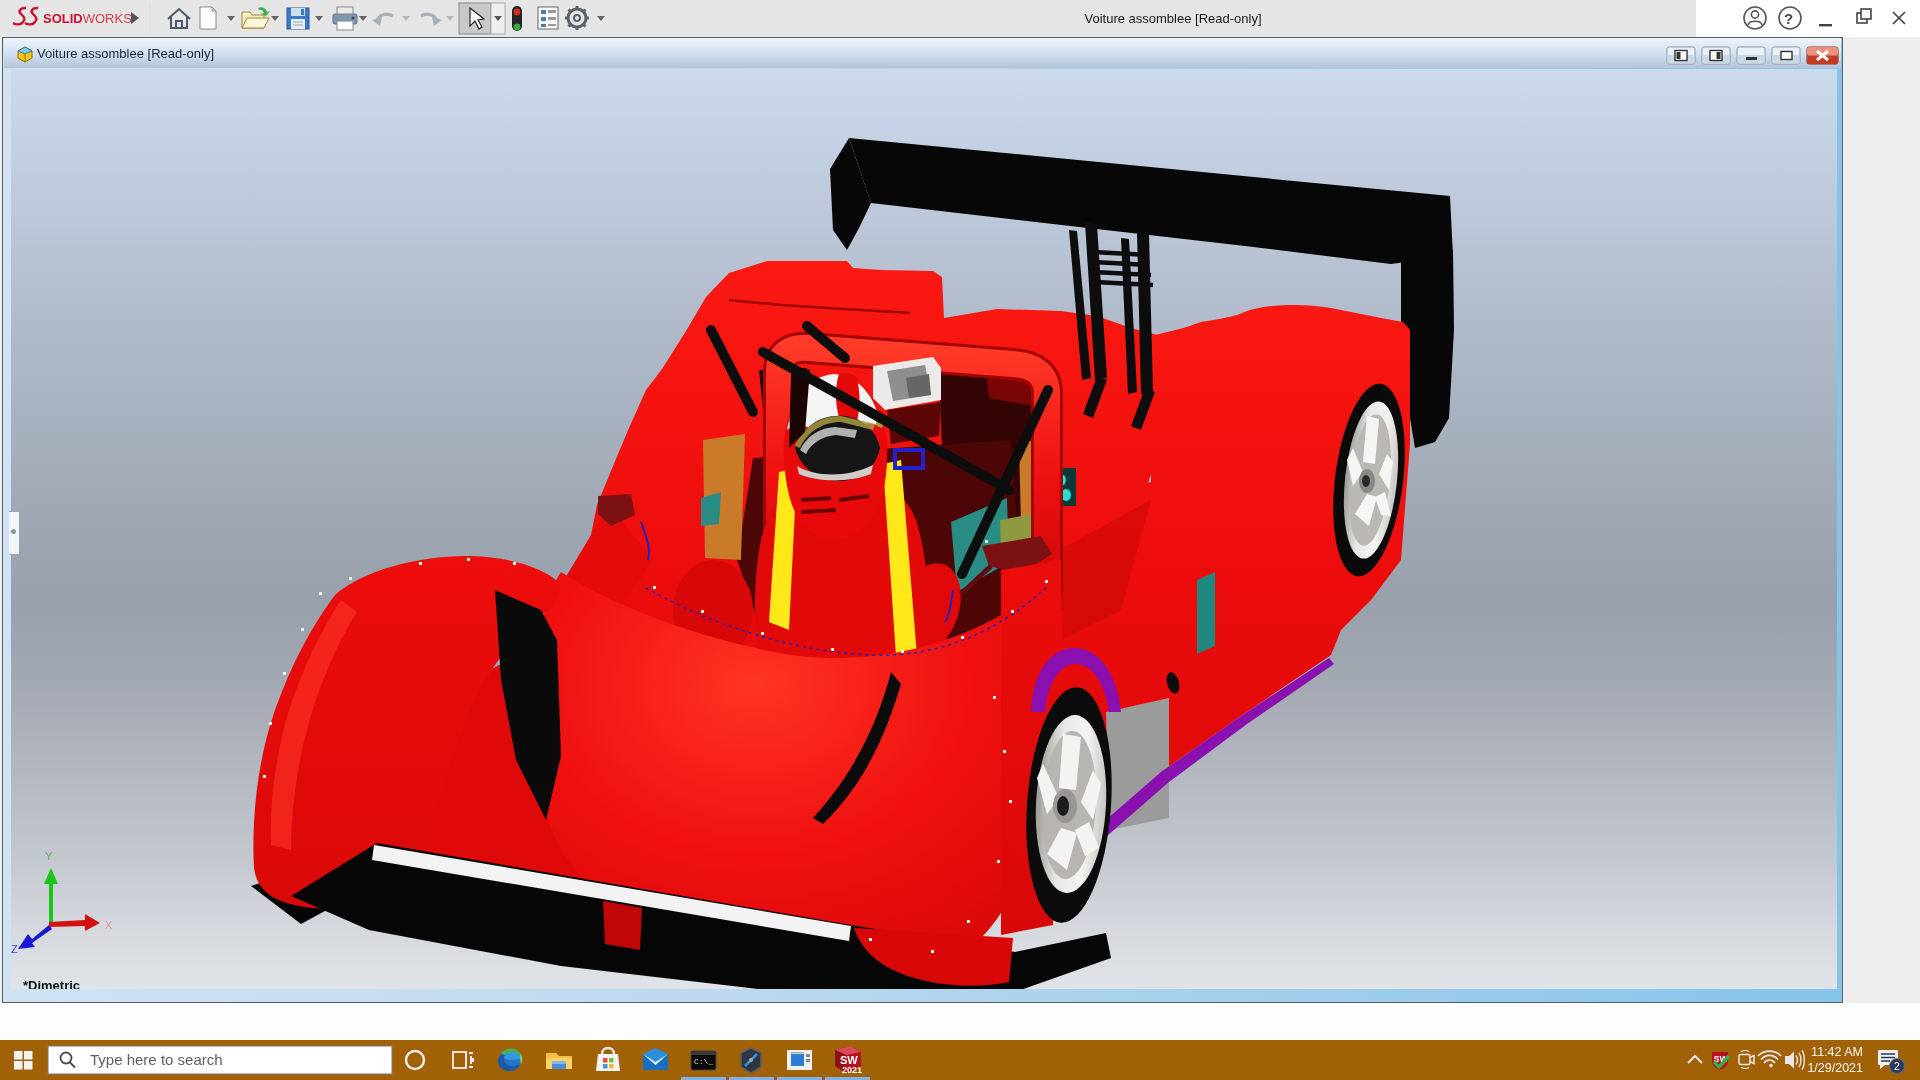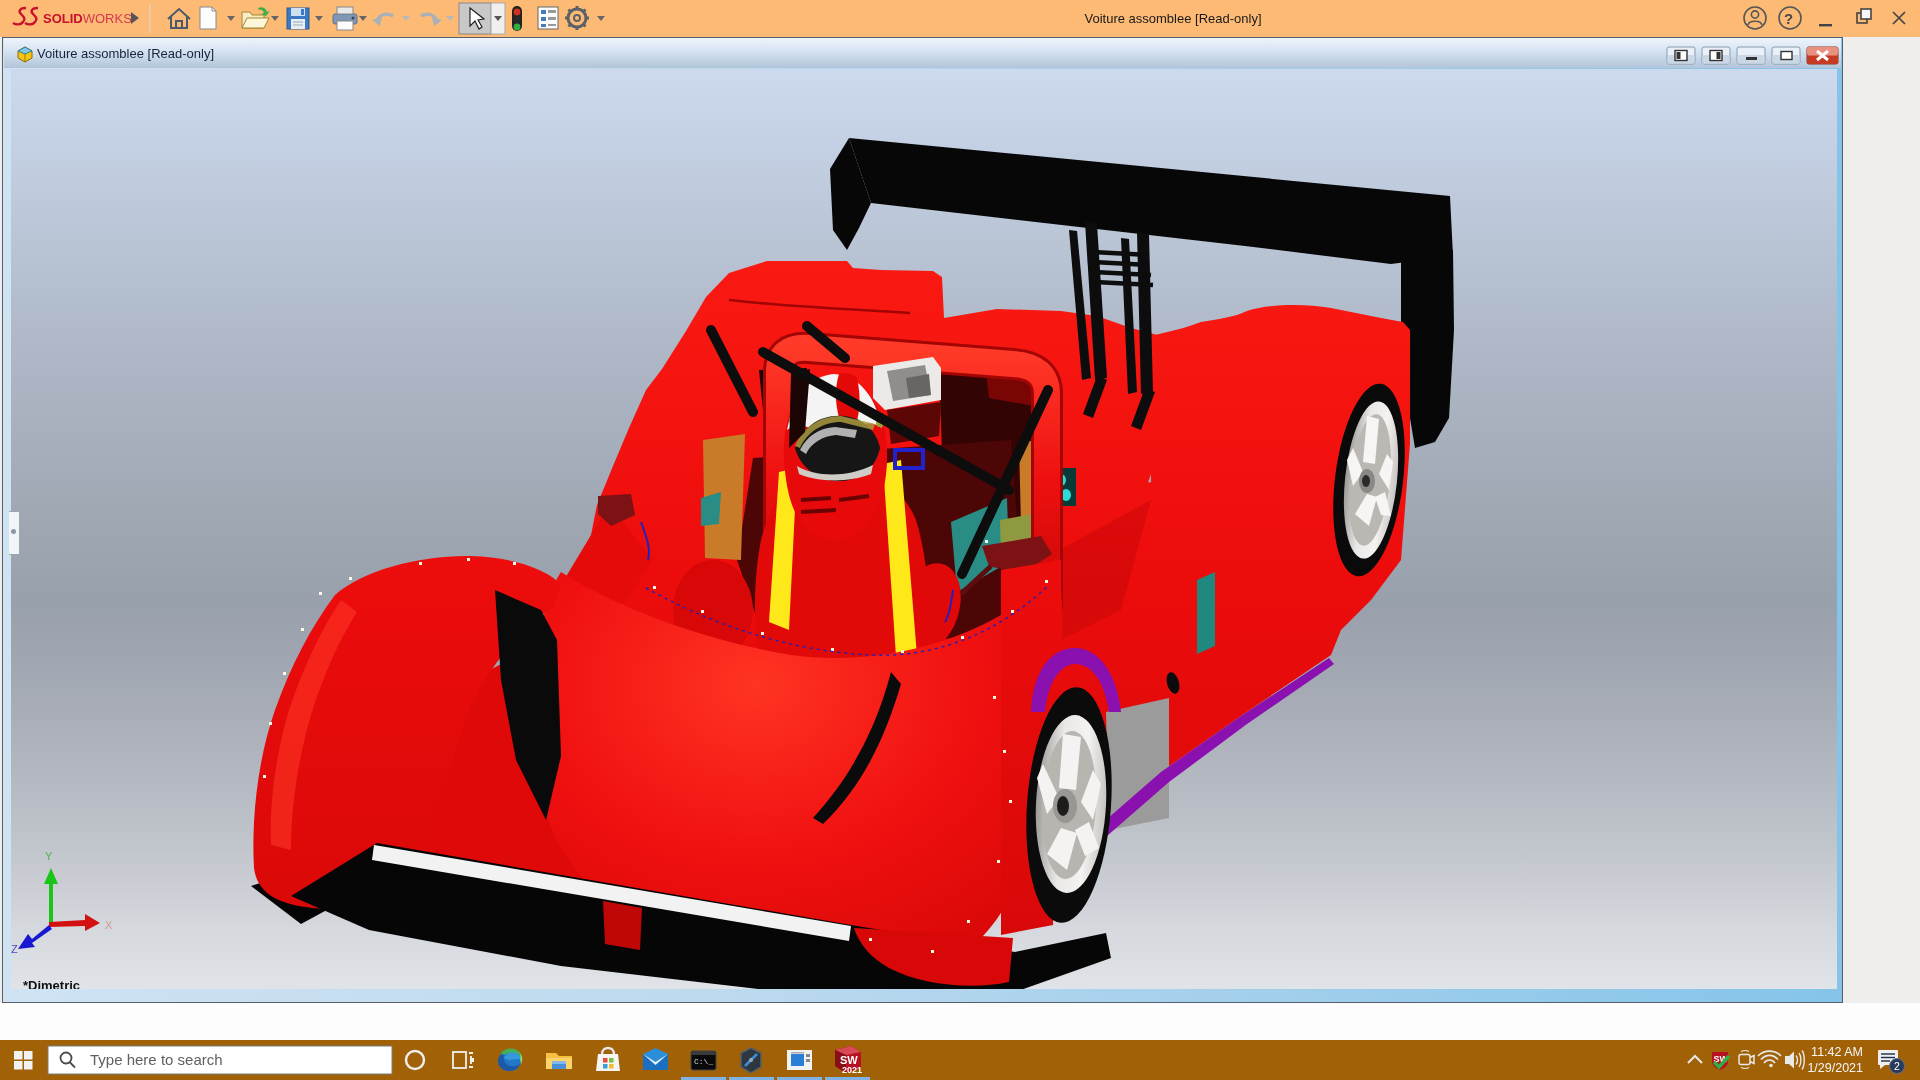--- a/index.html
+++ b/index.html
@@ -1,17 +1,17 @@
 <!DOCTYPE html>
 <html><head>
 <meta charset="utf-8">
 <style>
 html,body{margin:0;padding:0;width:1920px;height:1080px;overflow:hidden;
 font-family:"Liberation Sans",sans-serif;background:#fff;}
-#appbar{position:absolute;left:0;top:0;width:1920px;height:37px;background:#fdba74;}
+#appbar{position:absolute;left:0;top:0;width:1696px;height:37px;background:#e5e5e5;}
 #apptitle{position:absolute;left:1173px;top:11px;transform:translateX(-50%);font-size:13px;color:#1a1a1a;white-space:nowrap;}
 #win{position:absolute;left:2px;top:37px;width:1839px;height:964px;border:1px solid #55606c;
 background:linear-gradient(90deg,#cfe3f3 0%,#bcd9ee 40%,#85c4e9 100%);}
 #wtitle{position:absolute;left:1px;top:0px;right:1px;height:30px;
 background:linear-gradient(180deg,#eef4fb 0%,#d8e5f2 40%,#bccde0 85%,#b2c4d9 100%);}
 #vp{position:absolute;left:8px;top:31px;width:1826px;height:958px;}
 #grip{position:absolute;left:6px;top:473px;width:10px;height:42px;background:#f2f5f8;border:1px solid #9aa6b2;border-left:none;}
 #grip i{position:absolute;left:2px;top:17px;width:5px;height:5px;border-radius:50%;background:#8a97a4;display:block;}
 #whitestrip{position:absolute;left:0;top:1003px;width:1920px;height:37px;background:#fdfdfd;}
 #taskbar{position:absolute;left:0;top:1040px;width:1920px;height:40px;background:#a16207;}

